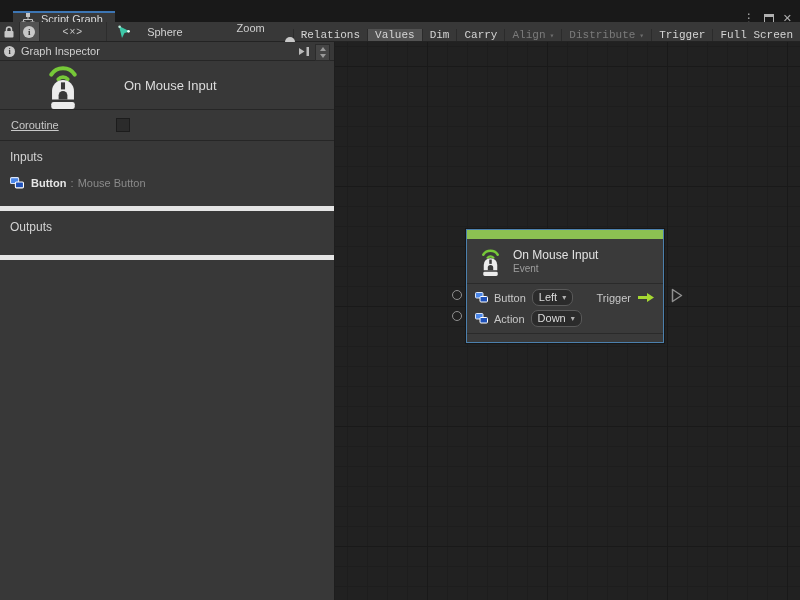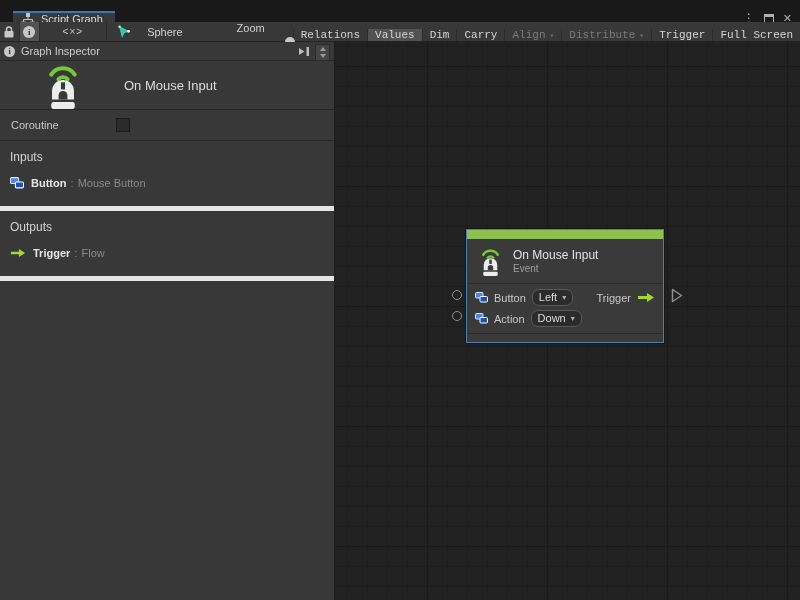--- a/index.html
+++ b/index.html
@@ -48,21 +48,21 @@
   .insp-header-right { margin-left:auto; display:flex; align-items:center; gap:4px; }
   .spinner { width:15px; height:17px; margin-top:3px; background:#454545; border:1px solid #2b2b2b;
              display:flex; flex-direction:column; align-items:center; justify-content:space-evenly; }
   .tri-up { width:0; height:0; border-left:3.5px solid transparent; border-right:3.5px solid transparent; border-bottom:4px solid #9a9a9a; }
   .tri-down { width:0; height:0; border-left:3.5px solid transparent; border-right:3.5px solid transparent; border-top:4px solid #9a9a9a; }
 
   .insp-unit { height:49px; border-bottom:1px solid #262626; display:flex; align-items:center; padding-left:40px; }
   .insp-unit-title { margin-left:38px; font-size:13px; color:#dcdcdc; }
 
   .insp-coroutine { height:31px; border-bottom:1px solid #262626; display:flex; align-items:center; padding-left:11px; }
-  .coroutine-label { color:#c8c8c8; }
+  .coroutine-label { color:#c8c8c8;text-decoration:underline; }
   .checkbox { width:14px; height:14px; margin-left:57px; background:#2b2b2b; border:1px solid #1c1c1c; }
 
   .insp-section { border-bottom:5px solid #e5e5e5; padding:9px 0 13px 0; }
   .section-title { padding-left:10px; font-size:12px; color:#d4d4d4; margin-bottom:8px; }
   .port-item { display:flex; align-items:center; gap:7px; padding-left:10px; height:21px; }
   .port-name { font-weight:bold; color:#e6e6e6; }
   .port-sep { color:#8a8a8a; margin:0 1px; }
   .port-type { color:#8a8a8a; }
 
   
@@ -216,28 +216,20 @@
           <rect x="5" y="4.5" width="7.5" height="5.5" rx="1" fill="#1f51b8" stroke="#ffffff" stroke-width="1"></rect>
         </svg>
         <span><span class="port-name">Button</span>
         <span class="port-sep">:</span>
         <span class="port-type">Mouse Button</span></span>
       </div>
     </div>
 
     <div class="insp-section">
       <div class="section-title">Outputs</div>
-      <div class="port-item">
-        <svg width="16" height="10" viewBox="0 0 18 11">
-          <path d="M1 4 H10 V1 L17 5.5 L10 10 V7 H1 Z" fill="#a6d832"></path>
-        </svg>
-        <span><span class="port-name">Trigger</span>
-        <span class="port-sep">:</span>
-        <span class="port-type">Flow</span></span>
-      </div>
     </div>
   </div>
 
   <div class="canvas">
 
     <span class="port-circle" style="left:117px; top:248px;"></span>
     <span class="port-circle" style="left:117px; top:269px;"></span>
     <svg class="port-tri" style="left:336px; top:246px;" width="12" height="15" viewBox="0 0 12 15">
       <polygon points="1.5,1.5 10.5,7.5 1.5,13.5" fill="none" stroke="#8f8f8f" stroke-width="1.5" stroke-linejoin="round"></polygon>
     </svg>

